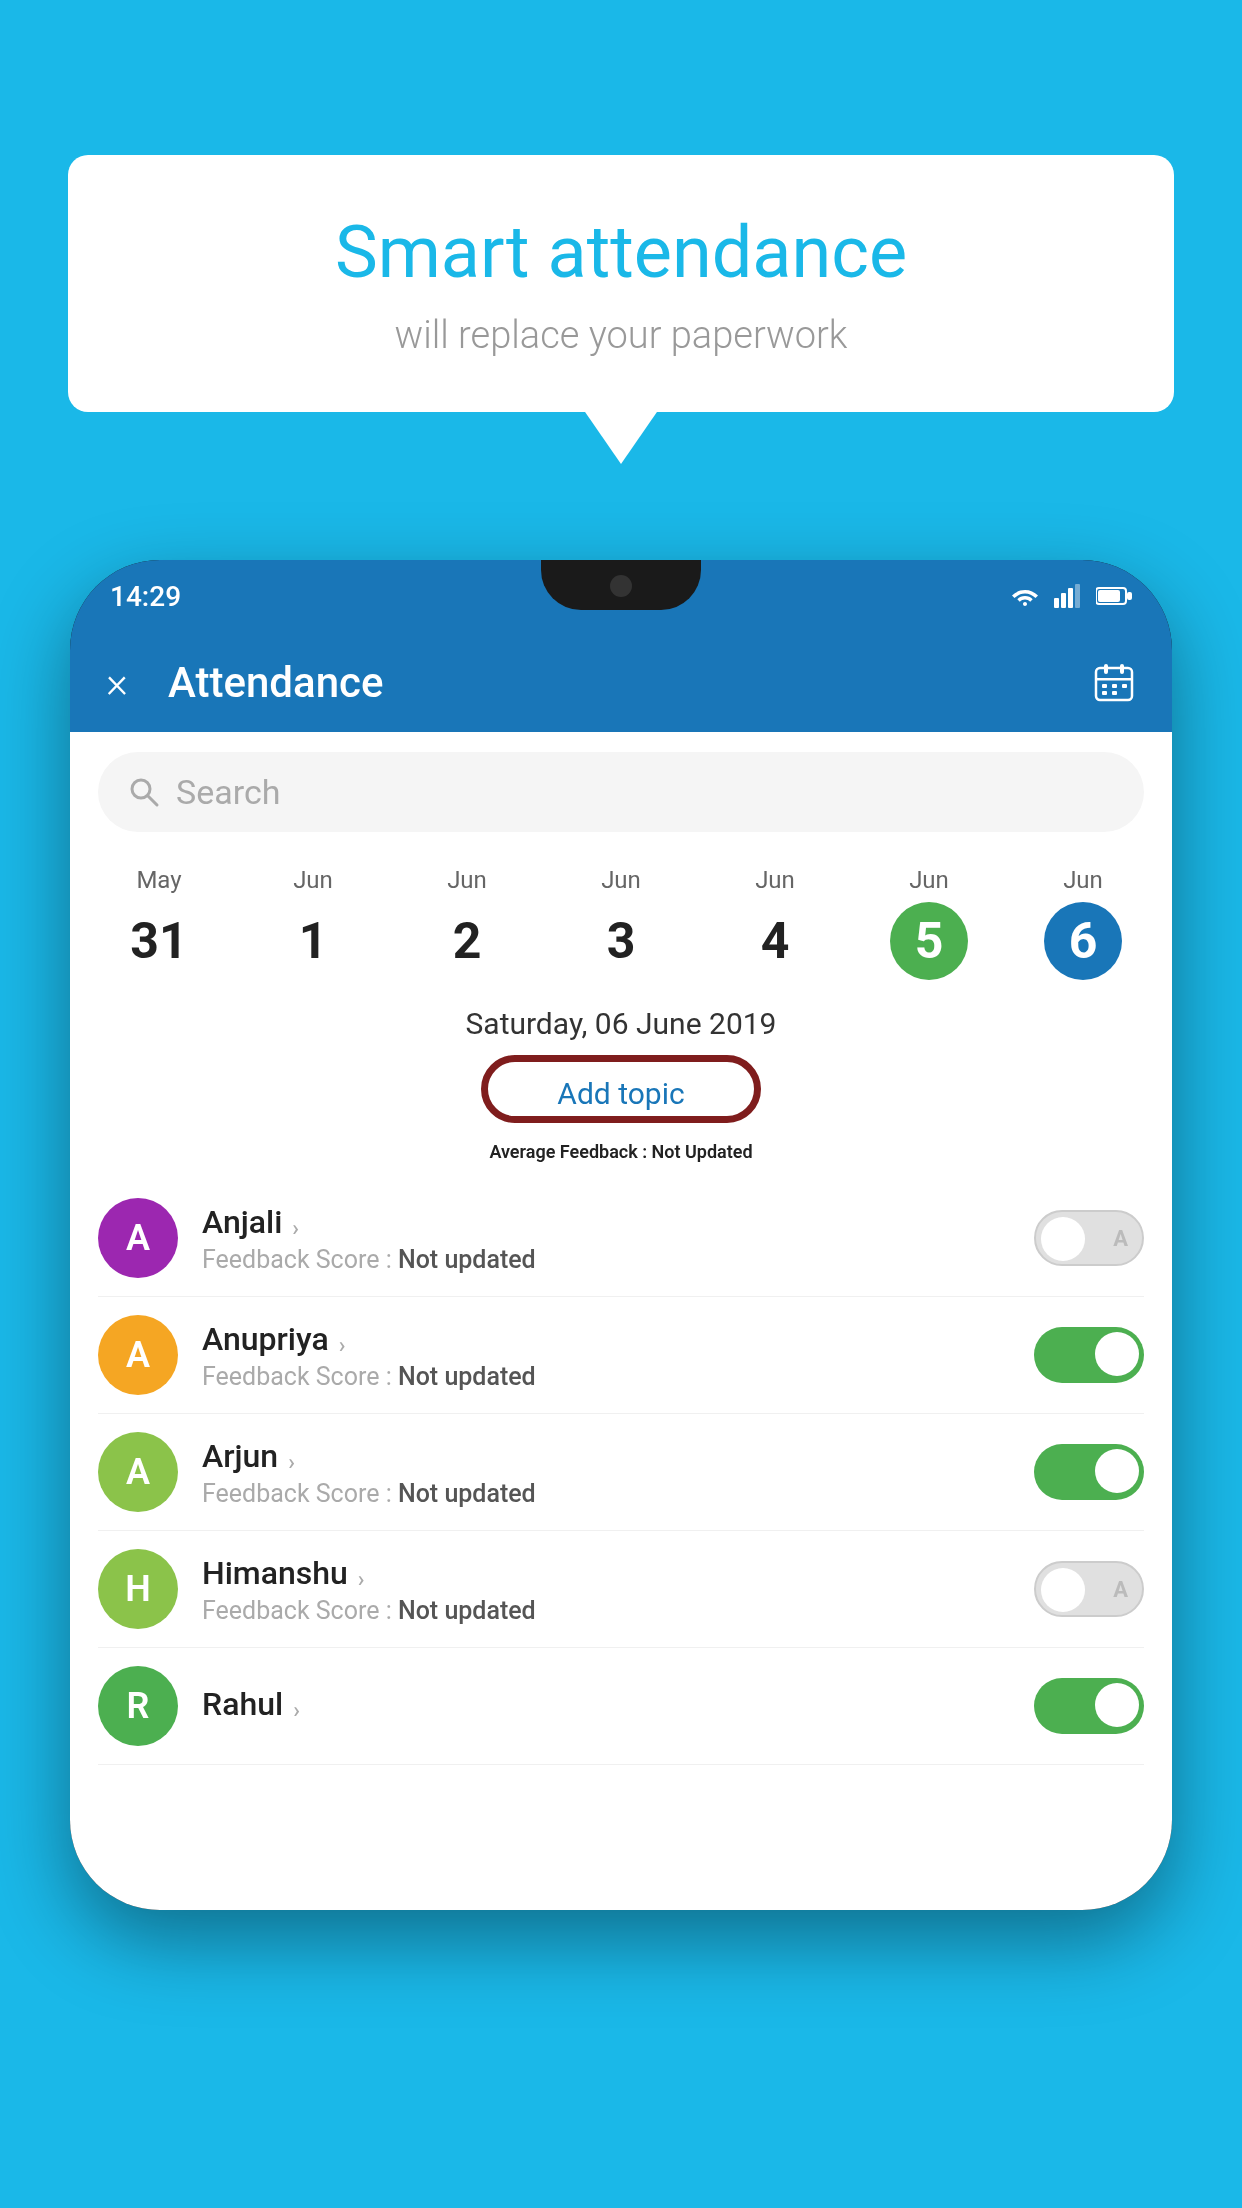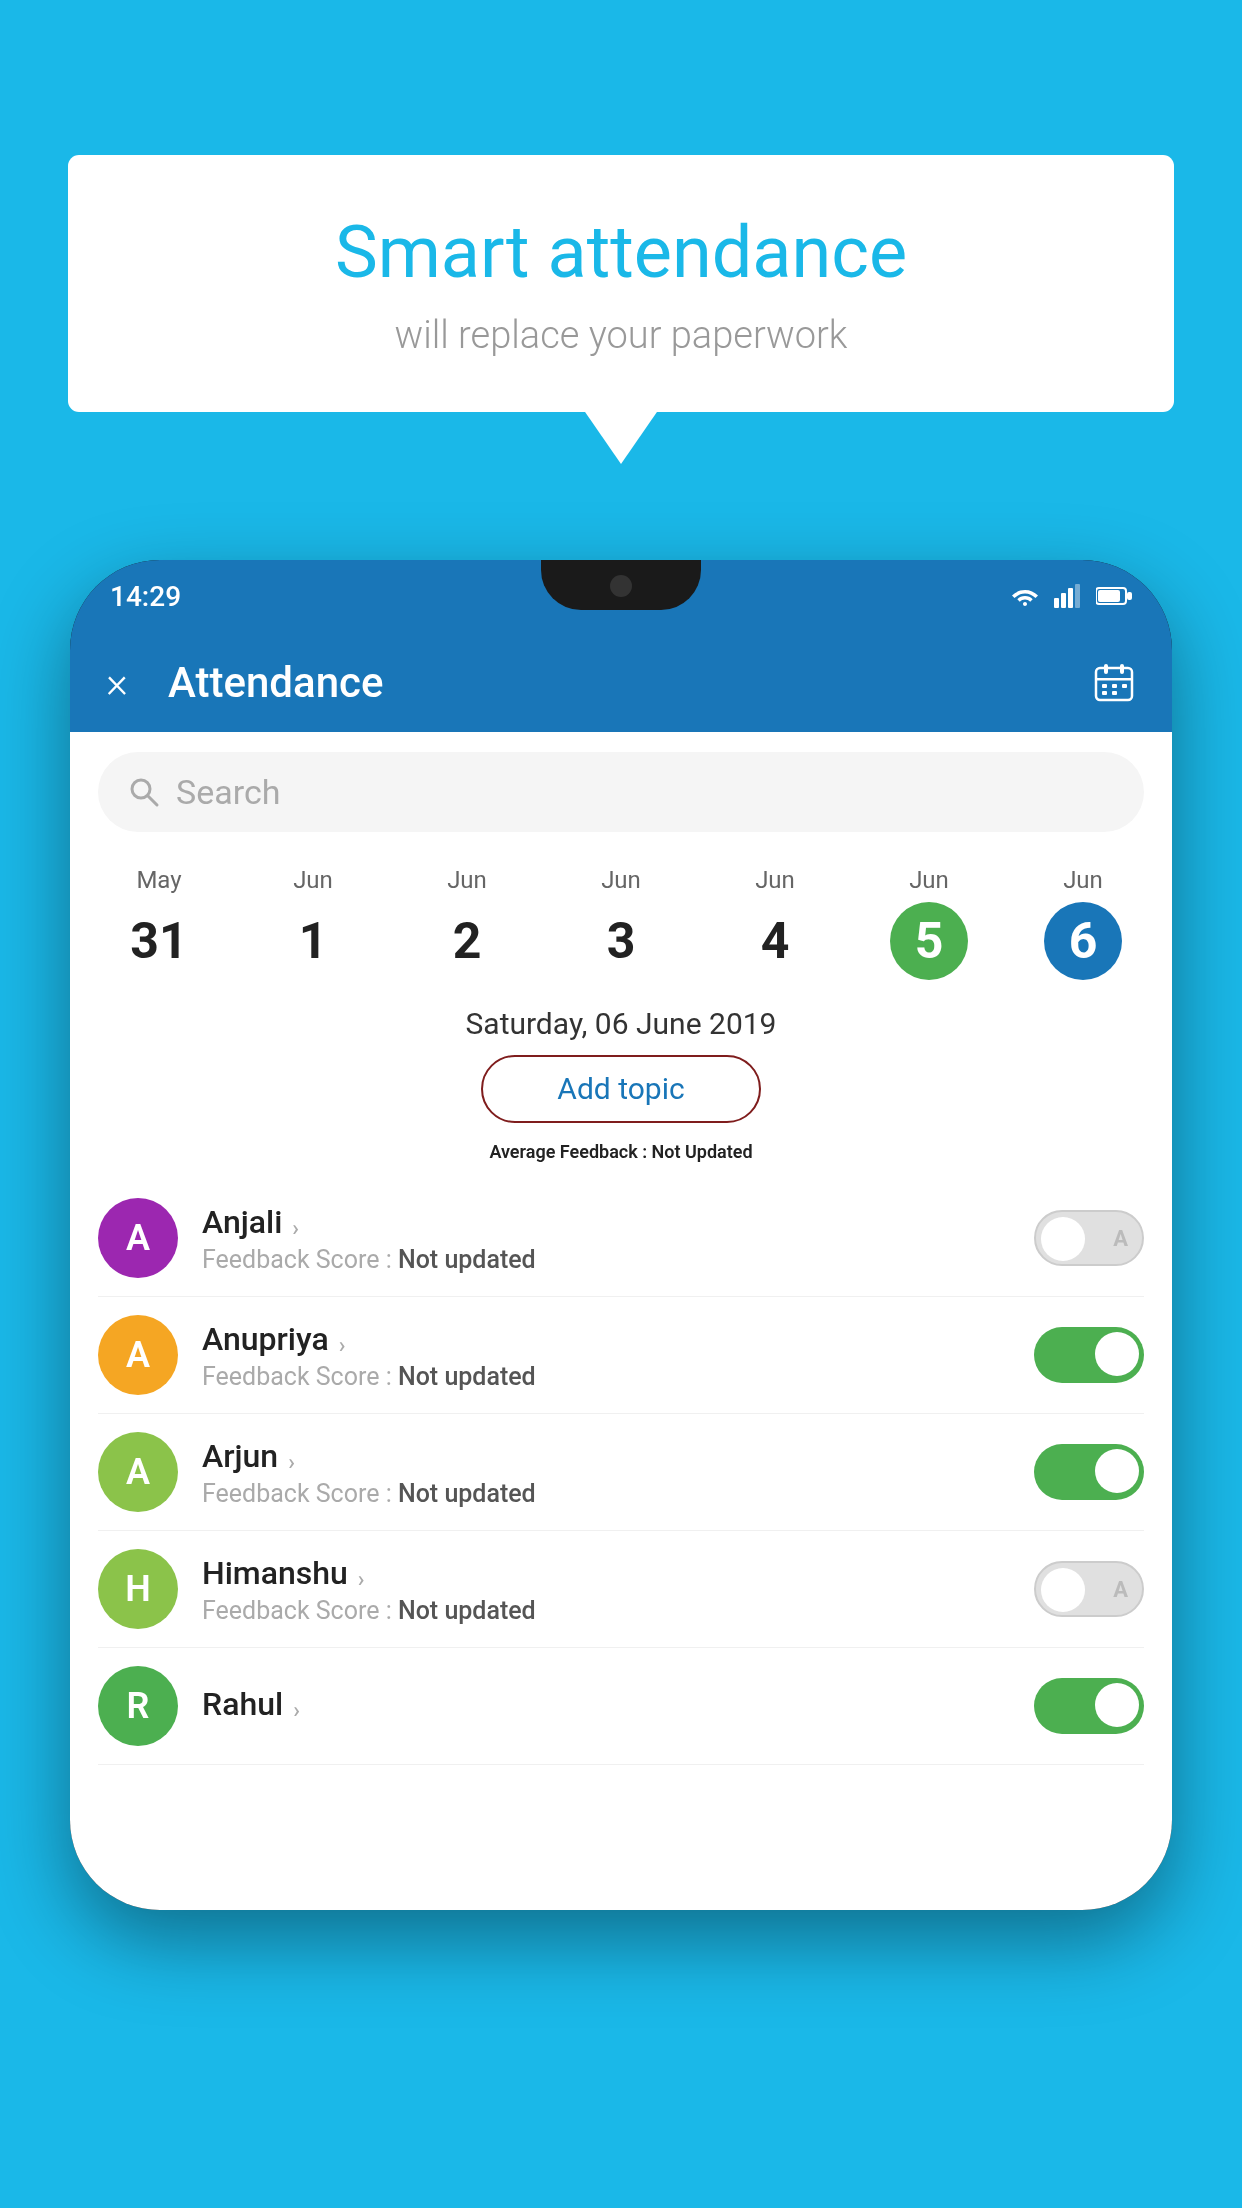--- a/index.html
+++ b/index.html
@@ -13,21 +13,21 @@
       position: relative;
     }
 
     
     .speech-bubble {
       position: absolute;
       top: 155px;
       left: 68px;
       right: 68px;
       background: white;
-      border-radius: 11px;
+      border-radius: 20px;
       padding: 55px 60px 55px 60px;
       text-align: center;
     }
     .speech-bubble::after {
       content: '';
       position: absolute;
       bottom: -52px;
       left: 50%;
       transform: translateX(-50%);
       width: 0;
@@ -216,21 +216,21 @@
       margin-top: 18px;
       margin-bottom: 14px;
     }
 
     
     .add-topic-btn {
       display: block;
       margin: 0 auto 18px;
       width: 280px;
       height: 68px;
-      border: 2px solid #7f1d1d;
+      border: 7px solid #7f1d1d;
       border-radius: 40px;
       background: white;
       color: #1976b8;
       font-size: 30px;
       text-align: center;
       line-height: 64px;
     }
 
     
     .avg-feedback {

